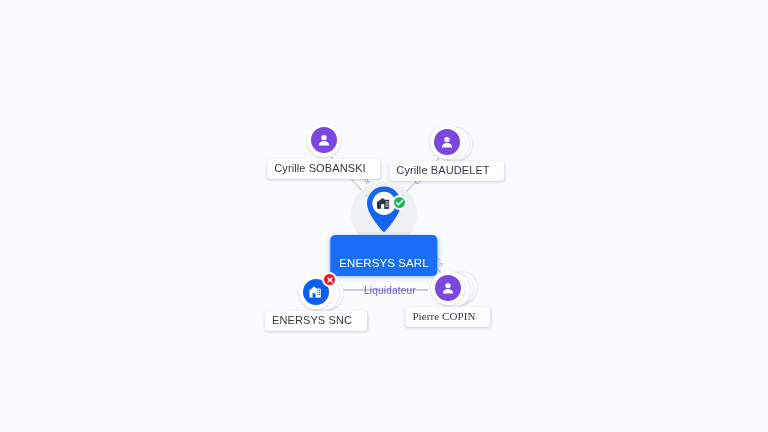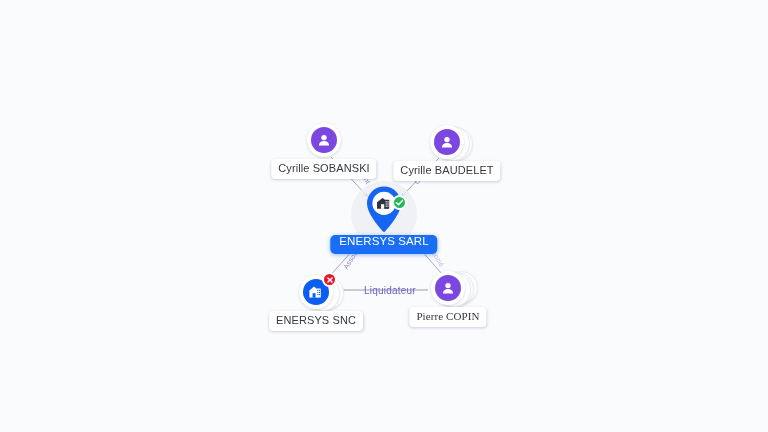--- a/index.html
+++ b/index.html
@@ -89,33 +89,33 @@
   .badge.ok   { background: #1fb955; }
   .badge.err  { background: #e8172c; }
   .badge svg  { display: block; }
 
   
   .label {
     position: absolute;
     white-space: nowrap;
     font-size: 11px;
     line-height: 1;
-    padding: 4px 7px 5px 7px;
+    padding: 4px 15px 5px 7px;
     border-radius: 4px;
     background: #ffffff;
     color: #34393f;
     box-shadow: 0 1px 3px rgba(40,50,80,.22);
     transform: translateX(-50%);
     letter-spacing: .1px;
   }
   .label.primary {
     background: #1a6ef5;
     color: #ffffff;
     font-size: 11.5px;
-    padding: 1px 9px 6px 9px;
+    padding: 23px 9px 6px 9px;
     border-radius: 5px;
     box-shadow: 0 1px 4px rgba(26,110,245,.45);
   }
 
   
   .pin-halo {
     position: absolute;
     width: 66px; height: 66px;
     left: -33px; top: -33px;
     border-radius: 50%;

